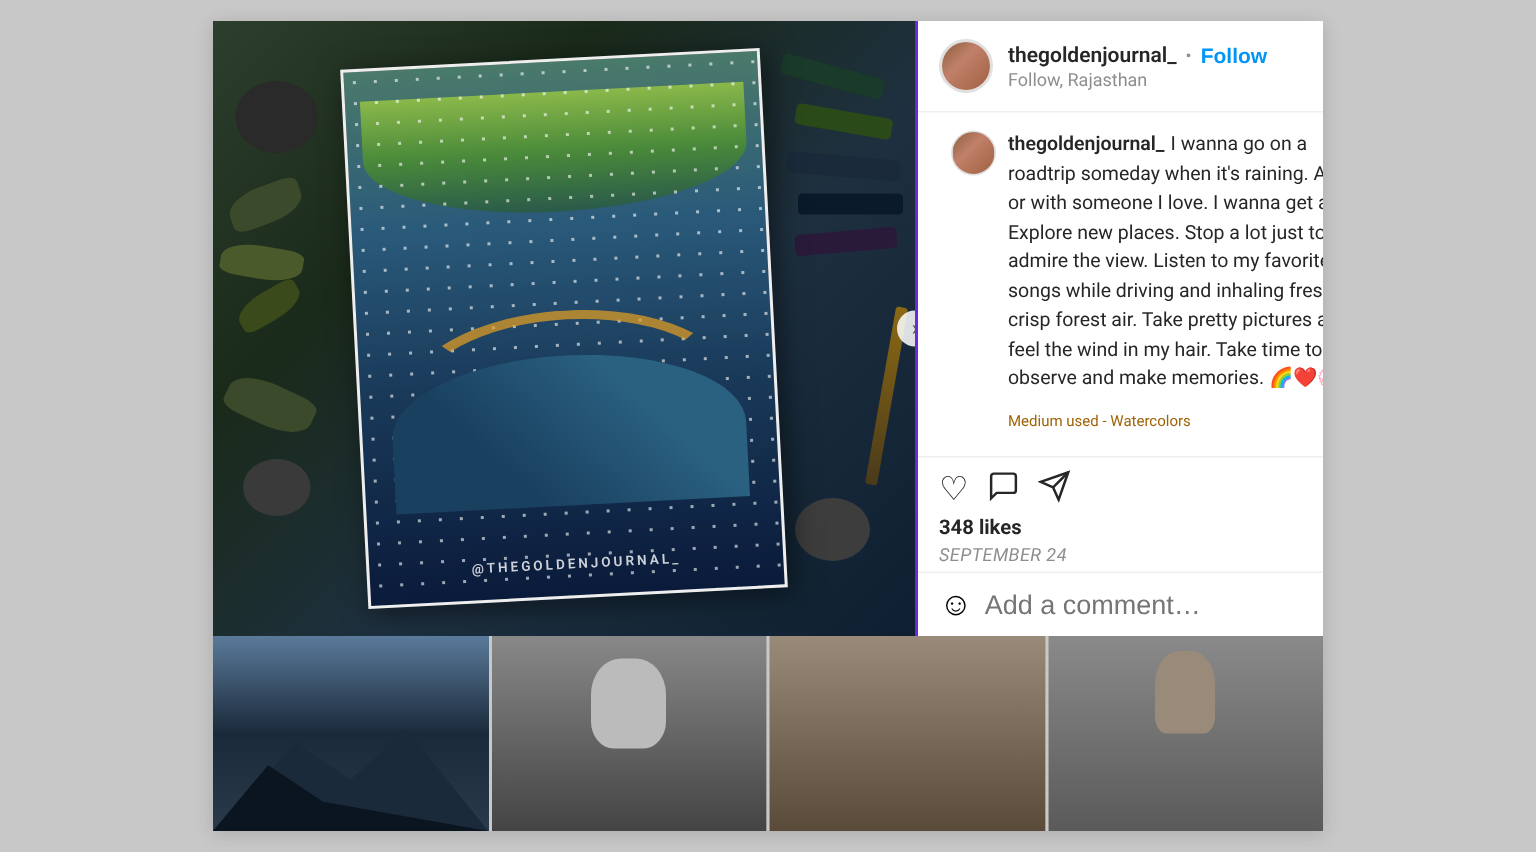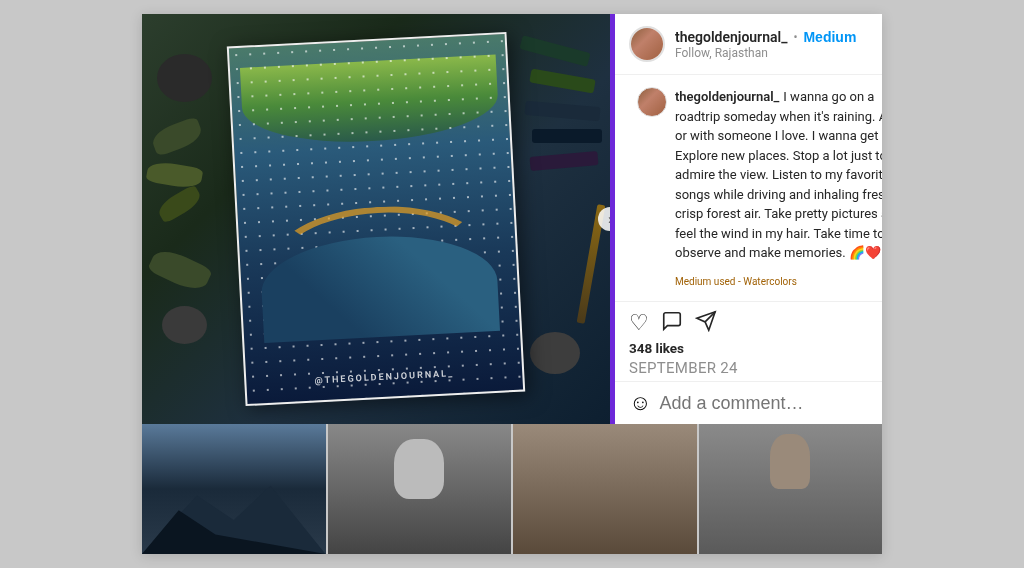--- a/index.html
+++ b/index.html
@@ -156,21 +156,21 @@
       font-size: 14px;
       color: #555;
       z-index: 10;
     }
 
     
     .post-info {
       flex: 1;
       display: flex;
       flex-direction: column;
-      border-left: 5px solid #6d28d9;
+      border-left: 2px solid #6d28d9;
     }
 
     .post-header {
       display: flex;
       align-items: center;
       padding: 12px 14px;
       border-bottom: 1px solid #efefef;
     }
 
     .avatar {
@@ -306,25 +306,26 @@
     }
 
     .likes-count {
       font-weight: 700;
       font-size: 13.5px;
       color: #262626;
       margin-top: 4px;
     }
 
     .post-date {
-      font-size: 15px;
+      font-size: 12px;
       color: #8e8e8e;
       text-transform: uppercase;
       letter-spacing: 0.3px;
       margin-top: 3px;
+      font-style: italic;
     }
 
     
     .comment-area {
       display: flex;
       align-items: center;
       padding: 8px 14px;
       border-top: 1px solid #efefef;
       gap: 8px;
     }
@@ -422,21 +423,21 @@
       <div class="post-info">
 
         <div class="post-header">
           <div class="avatar">
             <div class="avatar-img"></div>
           </div>
           <div class="header-text">
             <div class="username-row">
               <span class="username">thegoldenjournal_</span>
               <span class="dot-sep">•</span>
-              <button class="follow-btn">Medium</button>
+              <button class="follow-btn">Follow</button>
             </div>
             <div class="location">Follow, Rajasthan</div>
           </div>
           <button class="more-btn">···</button>
         </div>
 
         <div class="post-caption">
           <div class="caption-row">
             <div class="caption-avatar"></div>
             <div class="caption-content">

